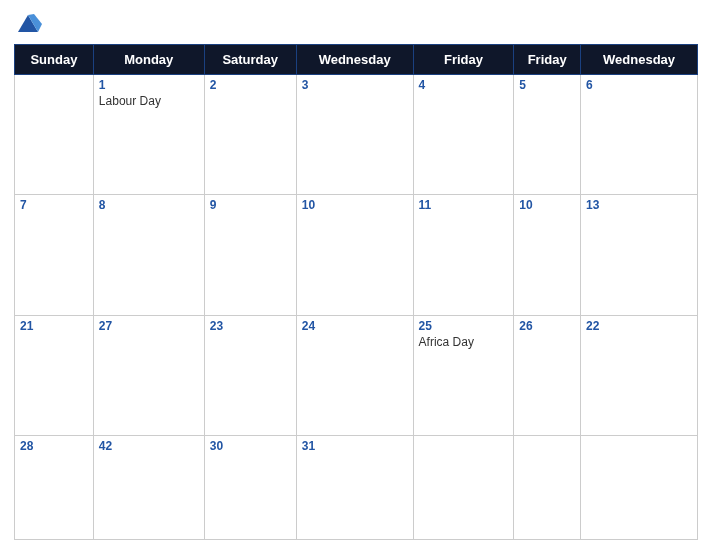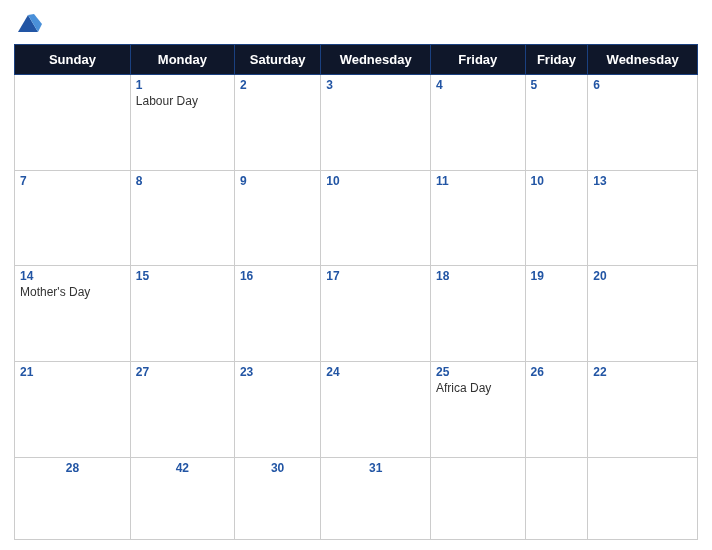--- a/index.html
+++ b/index.html
@@ -97,21 +97,20 @@
       line-height: 1.2;
     }
     .empty-cell {
       border: 1px solid #ccc;
       background: #fff;
       height: 72px;
     }
     .last-row .day-cell,
     .last-row .empty-cell {
       height: 62px;
-      text-align: center;
     }
   </style>
 </head>
 <body>
 
 <div class="page">
   <div class="header">
     <div class="logo">
       <svg class="logo-icon" viewBox="0 0 28 28">
         <rect width="28" height="28" fill="white"></rect>
@@ -182,44 +181,20 @@
           </td>
           <td class="day-cell">
             <div class="day-number">10</div>
           </td>
           <td class="day-cell">
             <div class="day-number">13</div>
           </td>
         </tr>
         <tr>
           <td class="day-cell">
-            <div class="day-number">14</div>
-            <div class="holiday-name">Mother's Day</div>
-          </td>
-          <td class="day-cell">
-            <div class="day-number">15</div>
-          </td>
-          <td class="day-cell">
-            <div class="day-number">16</div>
-          </td>
-          <td class="day-cell">
-            <div class="day-number">17</div>
-          </td>
-          <td class="day-cell">
-            <div class="day-number">18</div>
-          </td>
-          <td class="day-cell">
-            <div class="day-number">19</div>
-          </td>
-          <td class="day-cell">
-            <div class="day-number">20</div>
-          </td>
-        </tr>
-        <tr>
-          <td class="day-cell">
             <div class="day-number">21</div>
           </td>
           <td class="day-cell">
             <div class="day-number">27</div>
           </td>
           <td class="day-cell">
             <div class="day-number">23</div>
           </td>
           <td class="day-cell">
             <div class="day-number">24</div>

